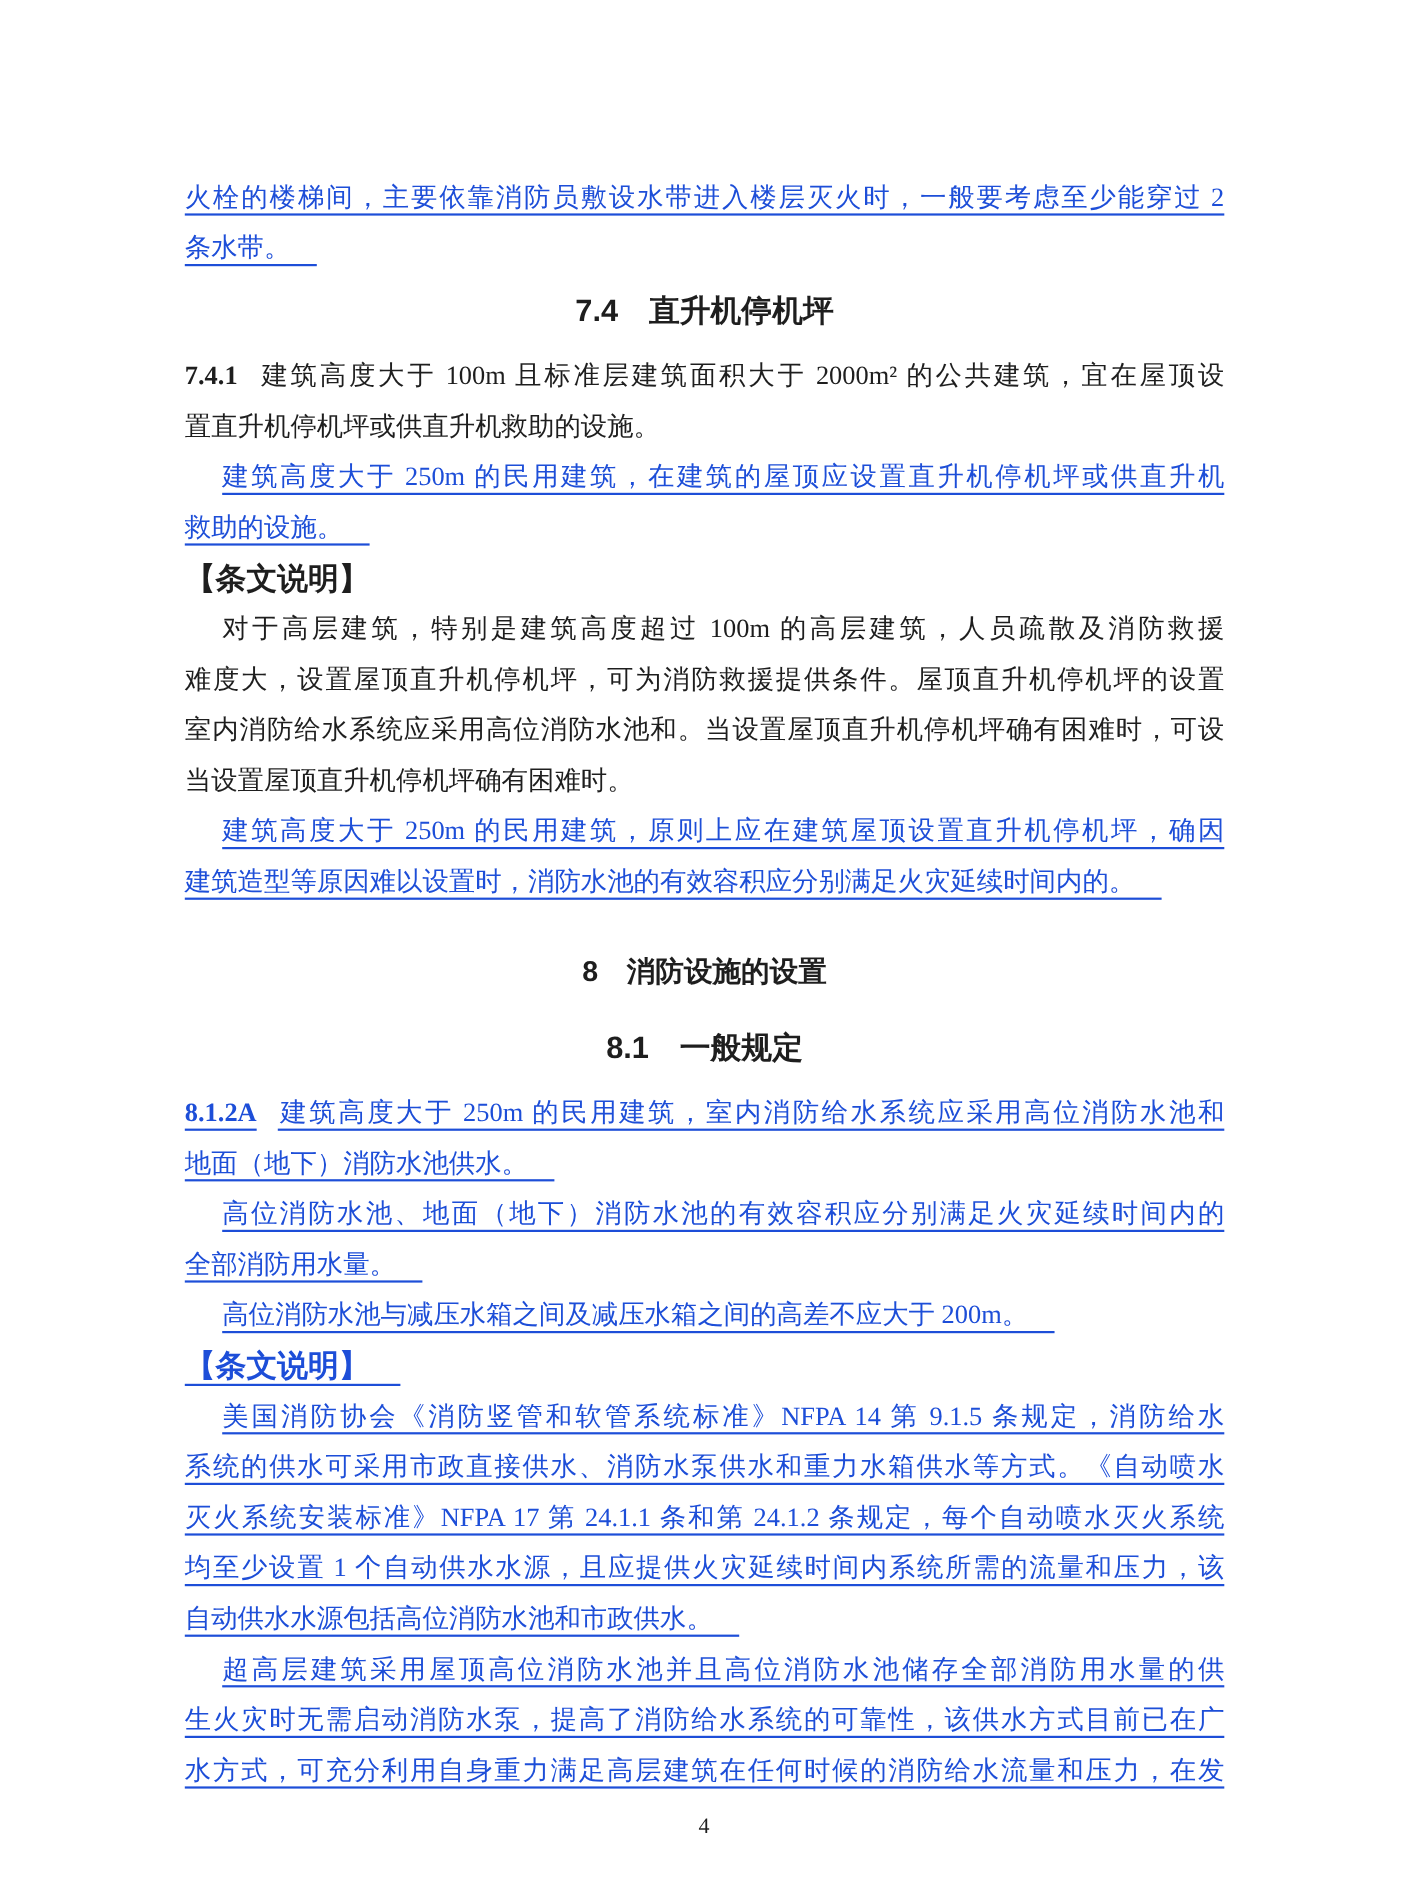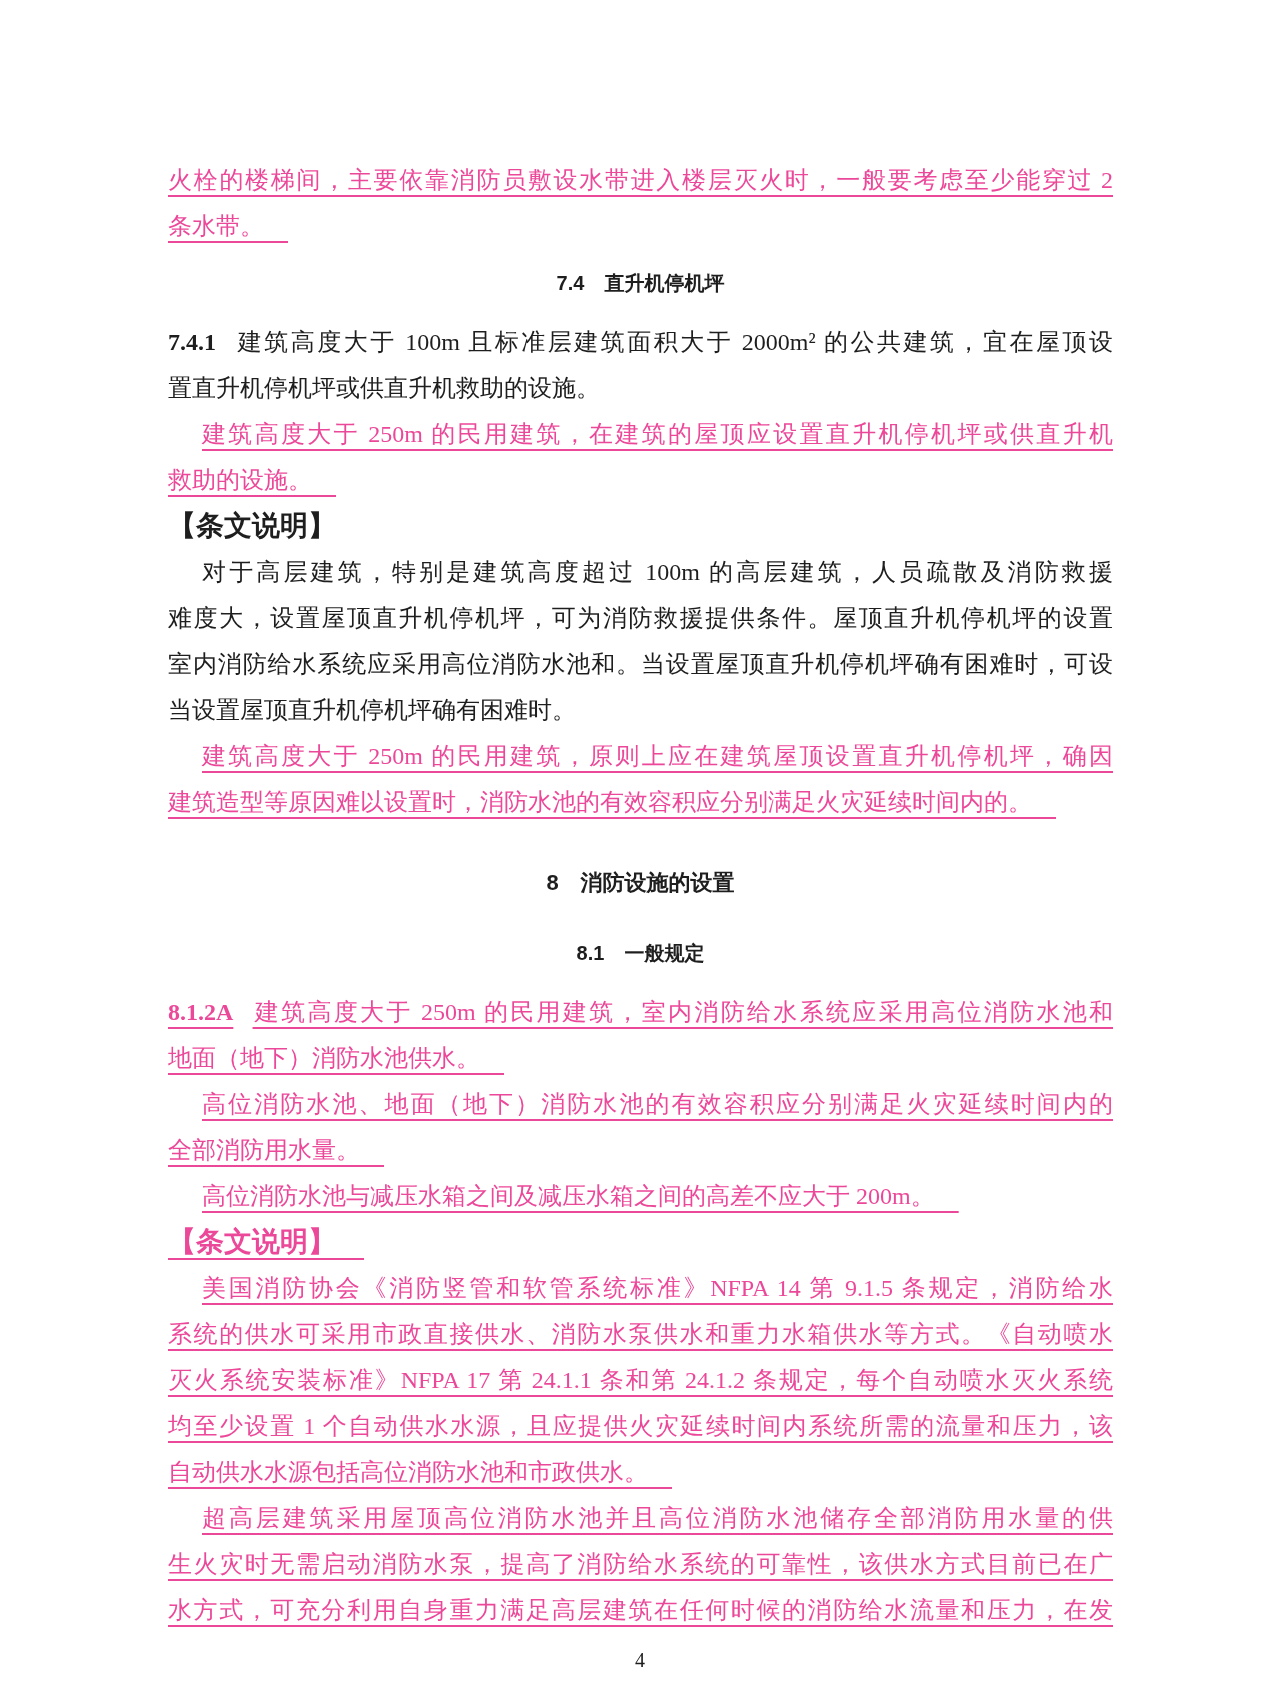--- a/index.html
+++ b/index.html
@@ -15,36 +15,36 @@
     position:absolute; left:168px; top:157px; width:945px;
     font-size:24px; line-height:46px;
     display:flow-root;
   }
   .block { margin:0; }
   .line { text-align:justify; text-align-last:justify; }
   .line.last { text-align-last:left; }
   .line.indent { text-indent:34px; }
   .pfx { font-weight:bold; margin-right:0.8em; }
 
-  .red-body, .red-label { color:#ec4899; }
+  .red-body, .red-label { color:#1d4ed8; }
   .red-body .line, .red-label {
     text-decoration:underline;
     text-decoration-thickness:1.5px;
     text-underline-offset:7px;
     text-decoration-skip-ink:none;
   }
 
   .chapter-heading {
     font-family:"Liberation Sans","DejaVu Sans",sans-serif;
-    font-weight:bold; font-size:22px; line-height:60px;
+    font-weight:bold; font-size:26px; line-height:60px;
     text-align:center; margin-top:28px;
   }
   .section-heading {
     font-family:"Liberation Sans","DejaVu Sans",sans-serif;
-    font-weight:bold; font-size:20px; line-height:56px;
+    font-weight:bold; font-size:28px; line-height:56px;
     text-align:center; margin-top:6px;
   }
   .black-label, .red-label {
     font-family:"Liberation Sans","DejaVu Sans",sans-serif;
     font-weight:bold; font-size:28px; line-height:46px;
     text-align:left;
   }
 
   
   [data-name="clause-7-4-1"]   { margin-top:8px; }

